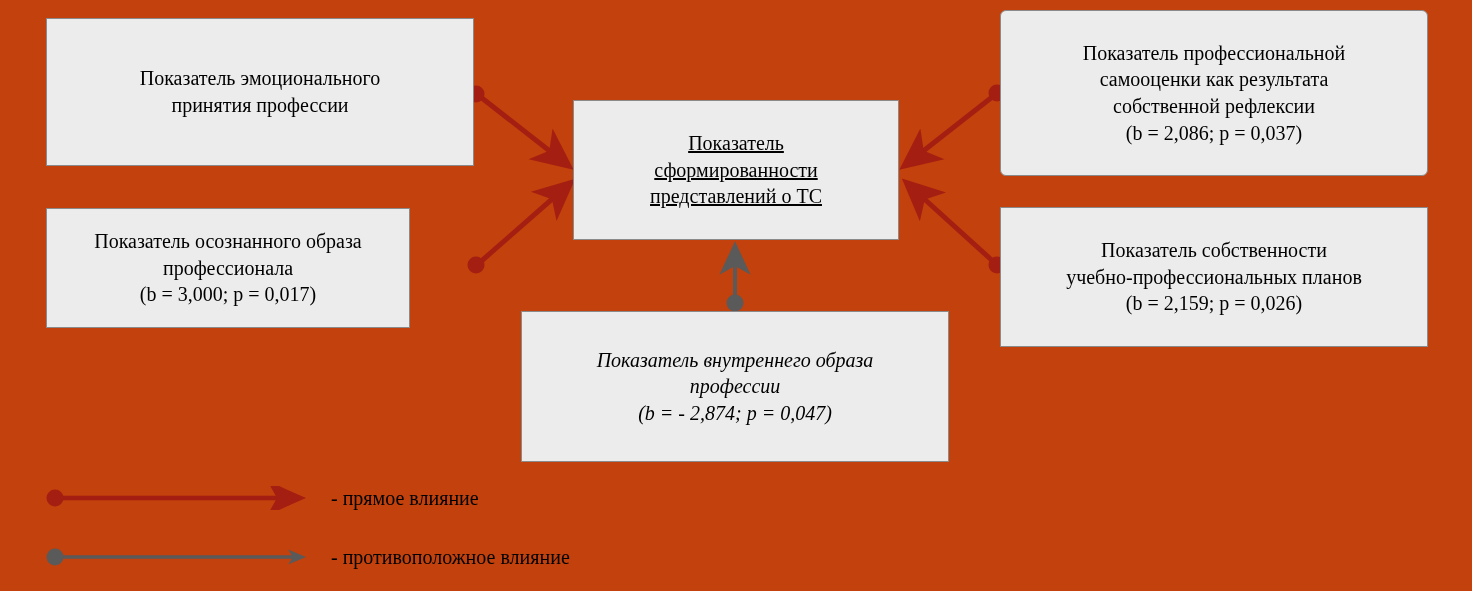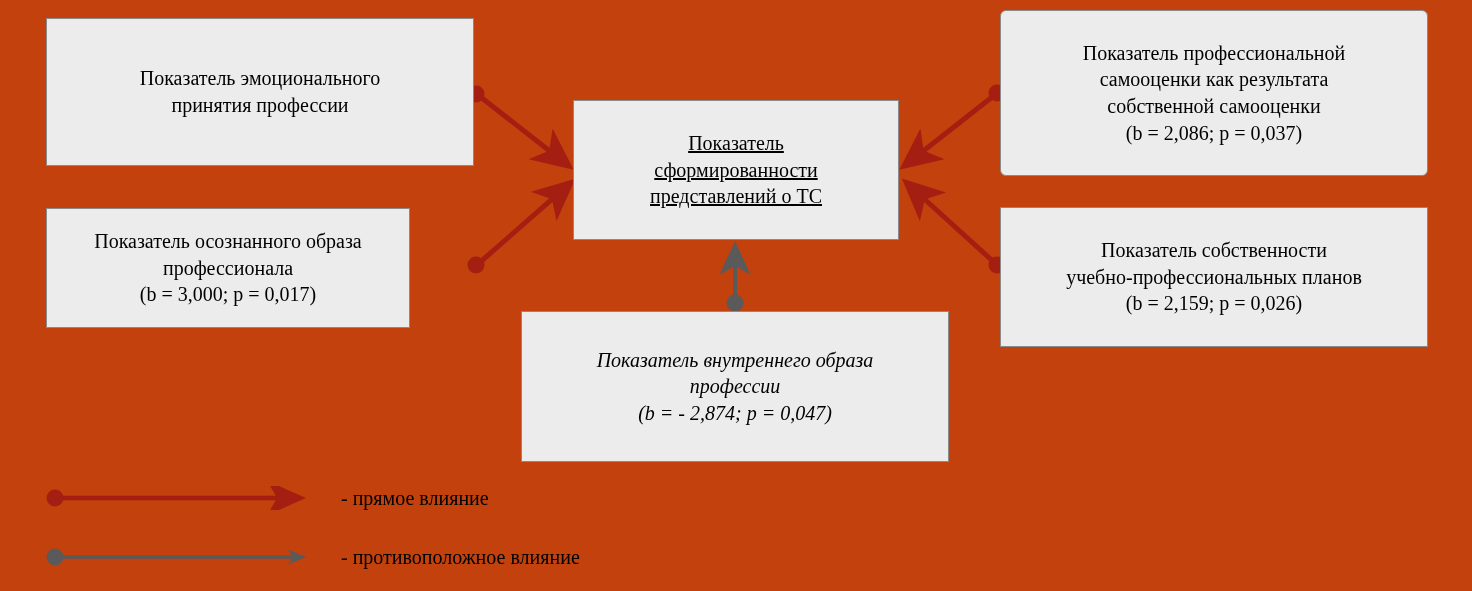--- a/index.html
+++ b/index.html
@@ -53,21 +53,21 @@
 
   .legend-row {
     position: absolute;
     display: flex;
     align-items: center;
     font-size: 20px;
     white-space: nowrap;
   }
   #legend-direct { left: 40px; top: 486px; }
   #legend-opposite { left: 40px; top: 545px; }
-  .legend-label { margin-left: 26px; }
+  .legend-label { margin-left: 16px; }
   .legend-svg { display: block; }
 </style>
 </head>
 <body>
 
 <div id="stage">
 
   <svg id="connectors" viewBox="0 0 1472 591">
     <defs>
       <marker id="arrow-red" markerWidth="9" markerHeight="9" refX="6.2" refY="4.5" orient="auto" markerUnits="strokeWidth">
@@ -117,21 +117,21 @@
 
   <div class="box" id="box-center">
     <span class="line">Показатель</span>
     <span class="line">сформированности</span>
     <span class="line">представлений о ТС</span>
   </div>
 
   <div class="box" id="box-selfesteem">
     <span class="line">Показатель профессиональной</span>
     <span class="line">самооценки как результата</span>
-    <span class="line">собственной самооценки</span>
+    <span class="line">собственной рефлексии</span>
     <span class="line">(b = 2,086; p = 0,037)</span>
   </div>
 
   <div class="box" id="box-plans">
     <span class="line">Показатель собственности</span>
     <span class="line">учебно-профессиональных планов</span>
     <span class="line">(b = 2,159; p = 0,026)</span>
   </div>
 
   <div class="box" id="box-internal">

